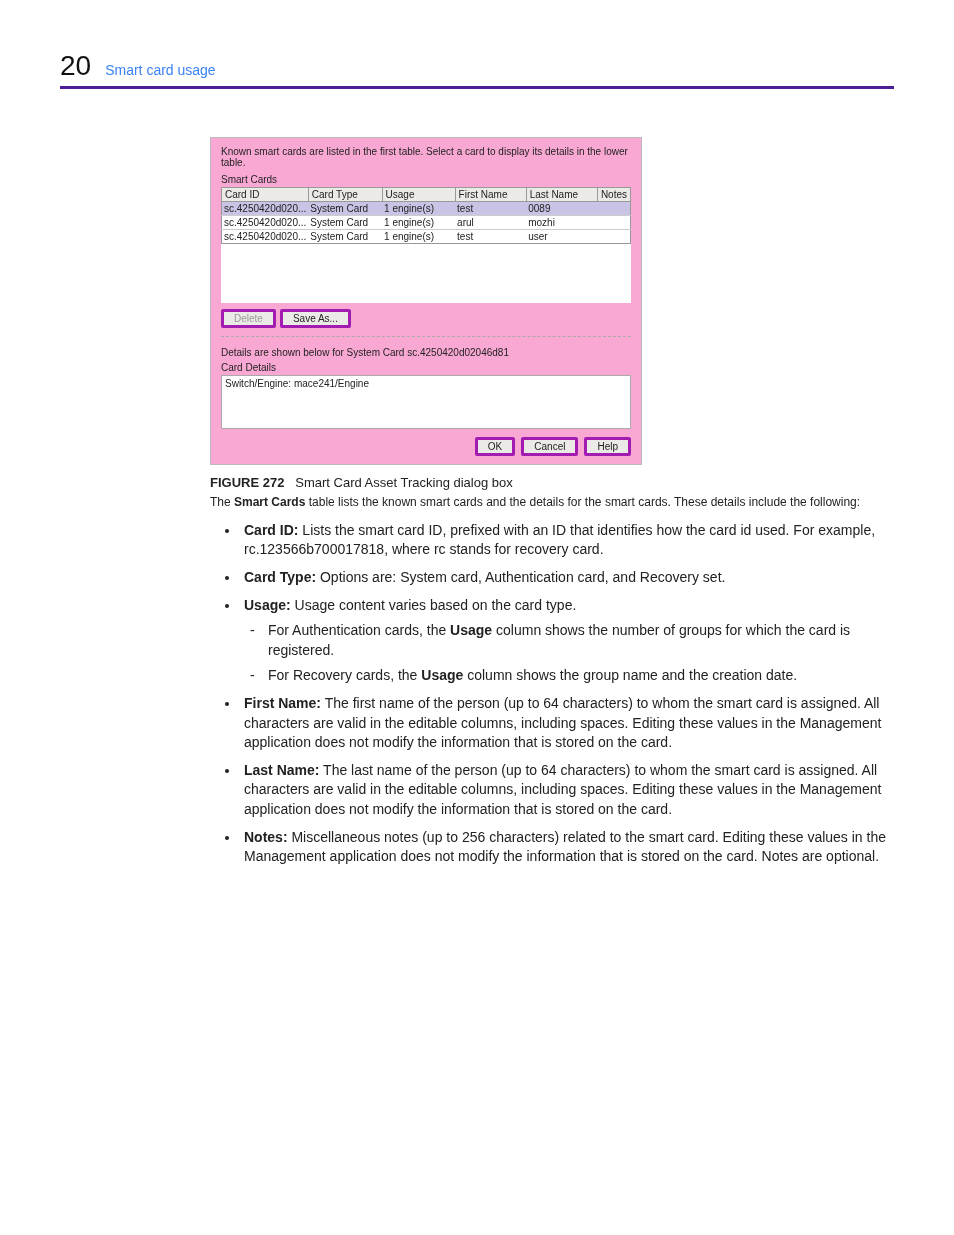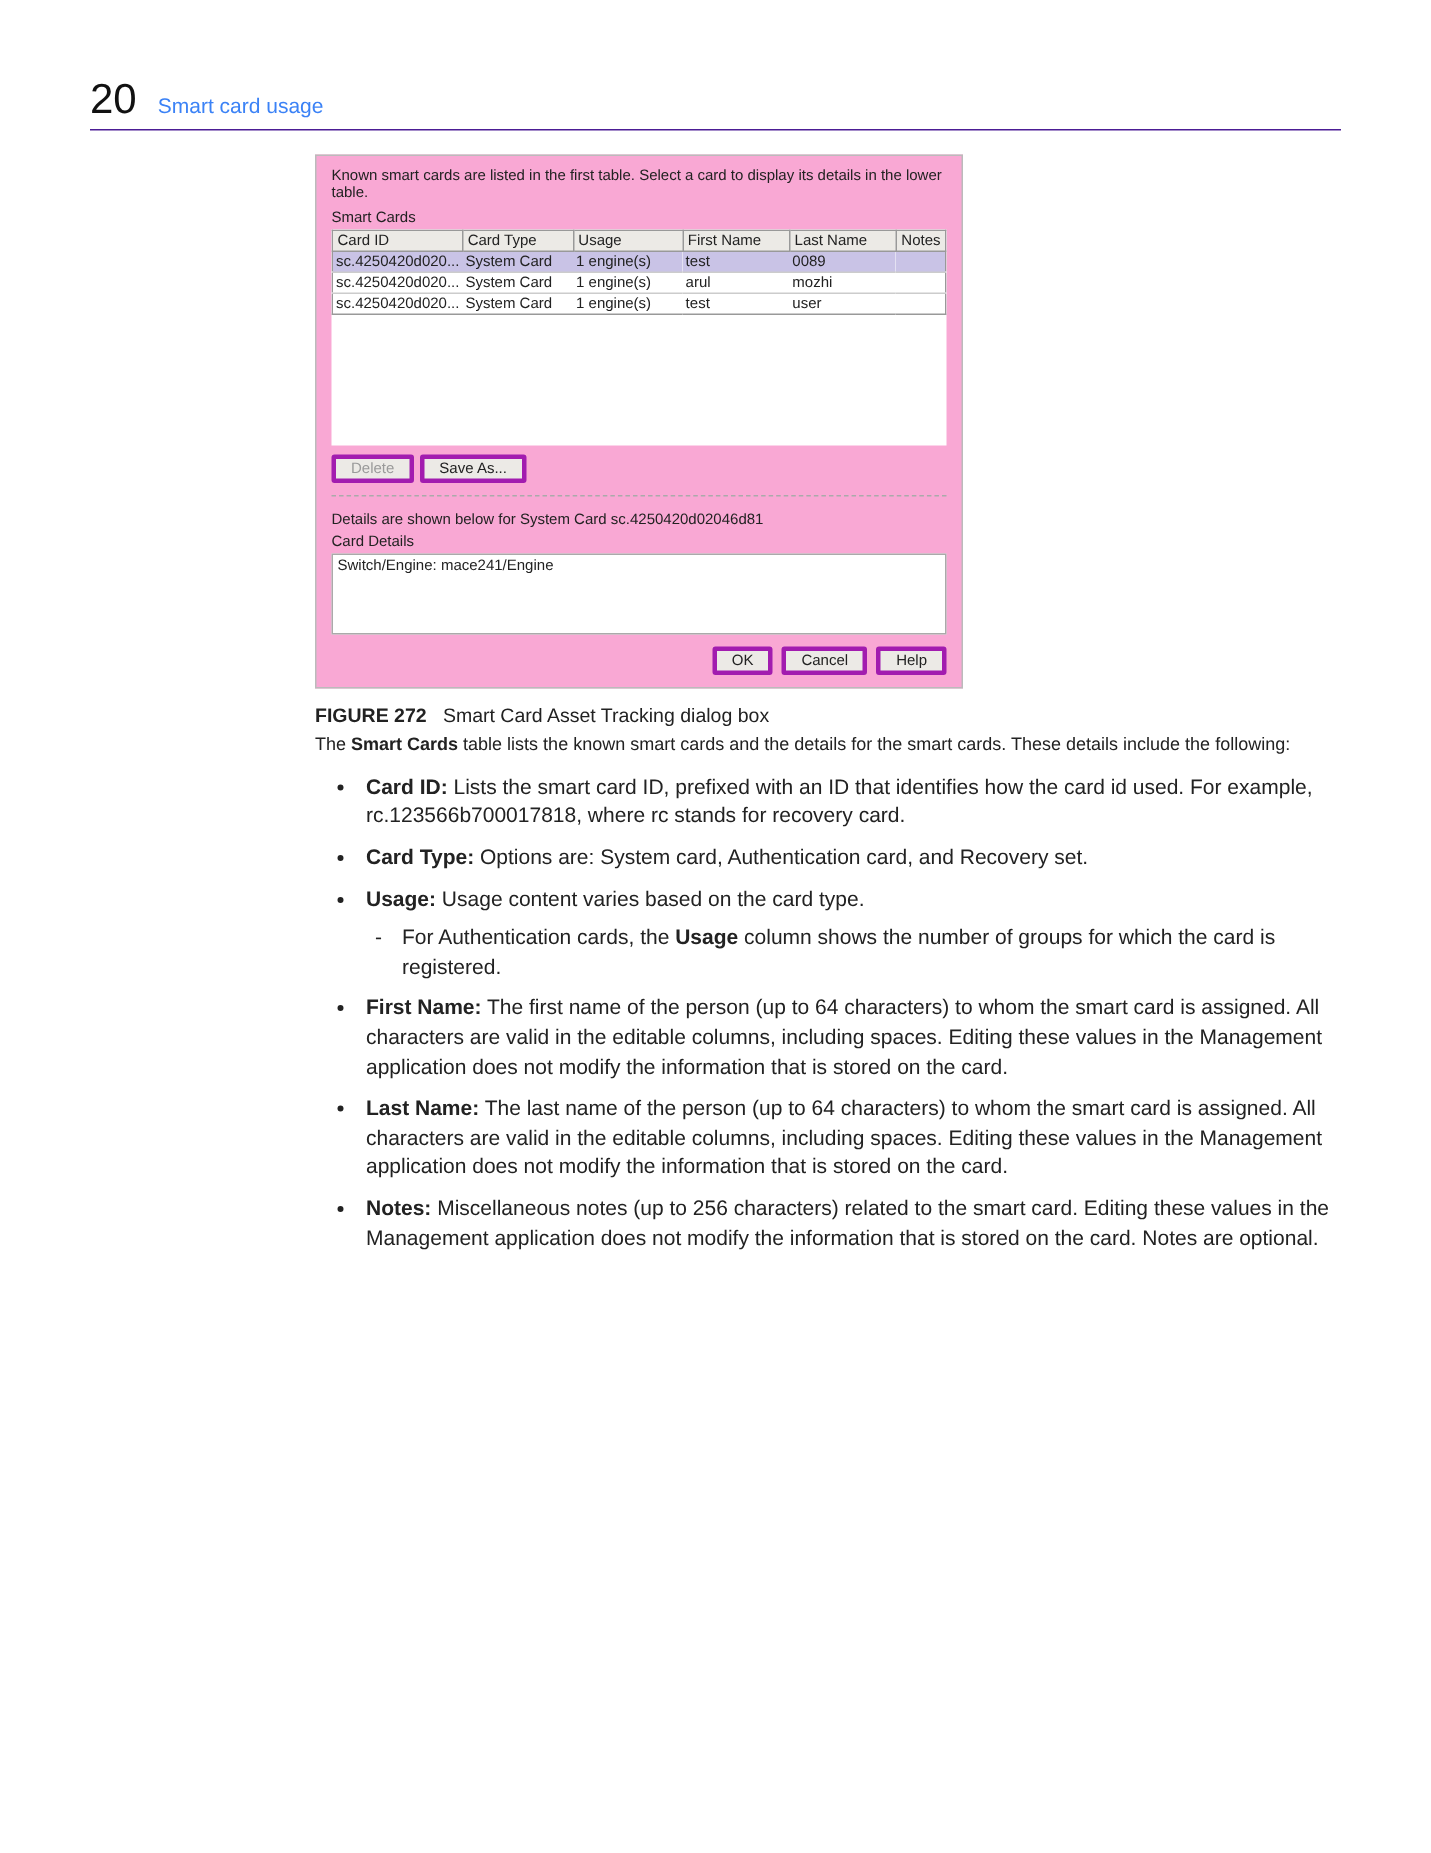--- a/index.html
+++ b/index.html
@@ -11,23 +11,23 @@
     width: 954px;
   }
   .page {
     padding: 50px 60px 60px 60px;
     box-sizing: border-box;
   }
   .page-header {
     display: flex;
     align-items: baseline;
     gap: 14px;
-    border-bottom: 1px solid #4c1d95;
+    border-bottom: 3px solid #4c1d95;
     padding-bottom: 4px;
-    margin-bottom: 16px;
+    margin-bottom: 48px;
   }
   .page-number {
     font-size: 28px;
     font-weight: 400;
     color: #111;
   }
   .section-title {
     font-size: 14px;
     color: #3b82f6;
   }
@@ -72,21 +72,21 @@
     padding: 1px 2px;
     white-space: nowrap;
     overflow: hidden;
   }
   .sc-table tr.selected td {
     background: #c9c3e6;
   }
   .table-body-wrap {
     background: #fff;
     border: 0 solid #999;
-    height: 144px;
+    height: 116px;
     overflow: hidden;
   }
   .dlg-btn-row {
     margin-top: 6px;
     display: flex;
     gap: 4px;
   }
   .btn {
     font-family: Tahoma, Arial, sans-serif;
     font-size: 10px;
@@ -259,20 +259,23 @@
       </li>
       <li>
         <b>Card Type:</b><span> Options are: System card, Authentication card, and Recovery set.</span>
       </li>
       <li>
         <b>Usage:</b><span> Usage content varies based on the card type.</span>
         <ul class="sub">
           <li>
             <span>For Authentication cards, the </span><b>Usage</b><span> column shows the number of groups for which the card is registered.</span>
           </li>
+          <li>
+            <span>For Recovery cards, the </span><b>Usage</b><span> column shows the group name and the creation date.</span>
+          </li>
         </ul>
       </li>
       <li>
         <b>First Name:</b><span> The first name of the person (up to 64 characters) to whom the smart card is assigned. All characters are valid in the editable columns, including spaces. Editing these values in the Management application does not modify the information that is stored on the card.</span>
       </li>
       <li>
         <b>Last Name:</b><span> The last name of the person (up to 64 characters) to whom the smart card is assigned. All characters are valid in the editable columns, including spaces. Editing these values in the Management application does not modify the information that is stored on the card.</span>
       </li>
       <li>
         <b>Notes:</b><span> Miscellaneous notes (up to 256 characters) related to the smart card. Editing these values in the Management application does not modify the information that is stored on the card. Notes are optional.</span>

